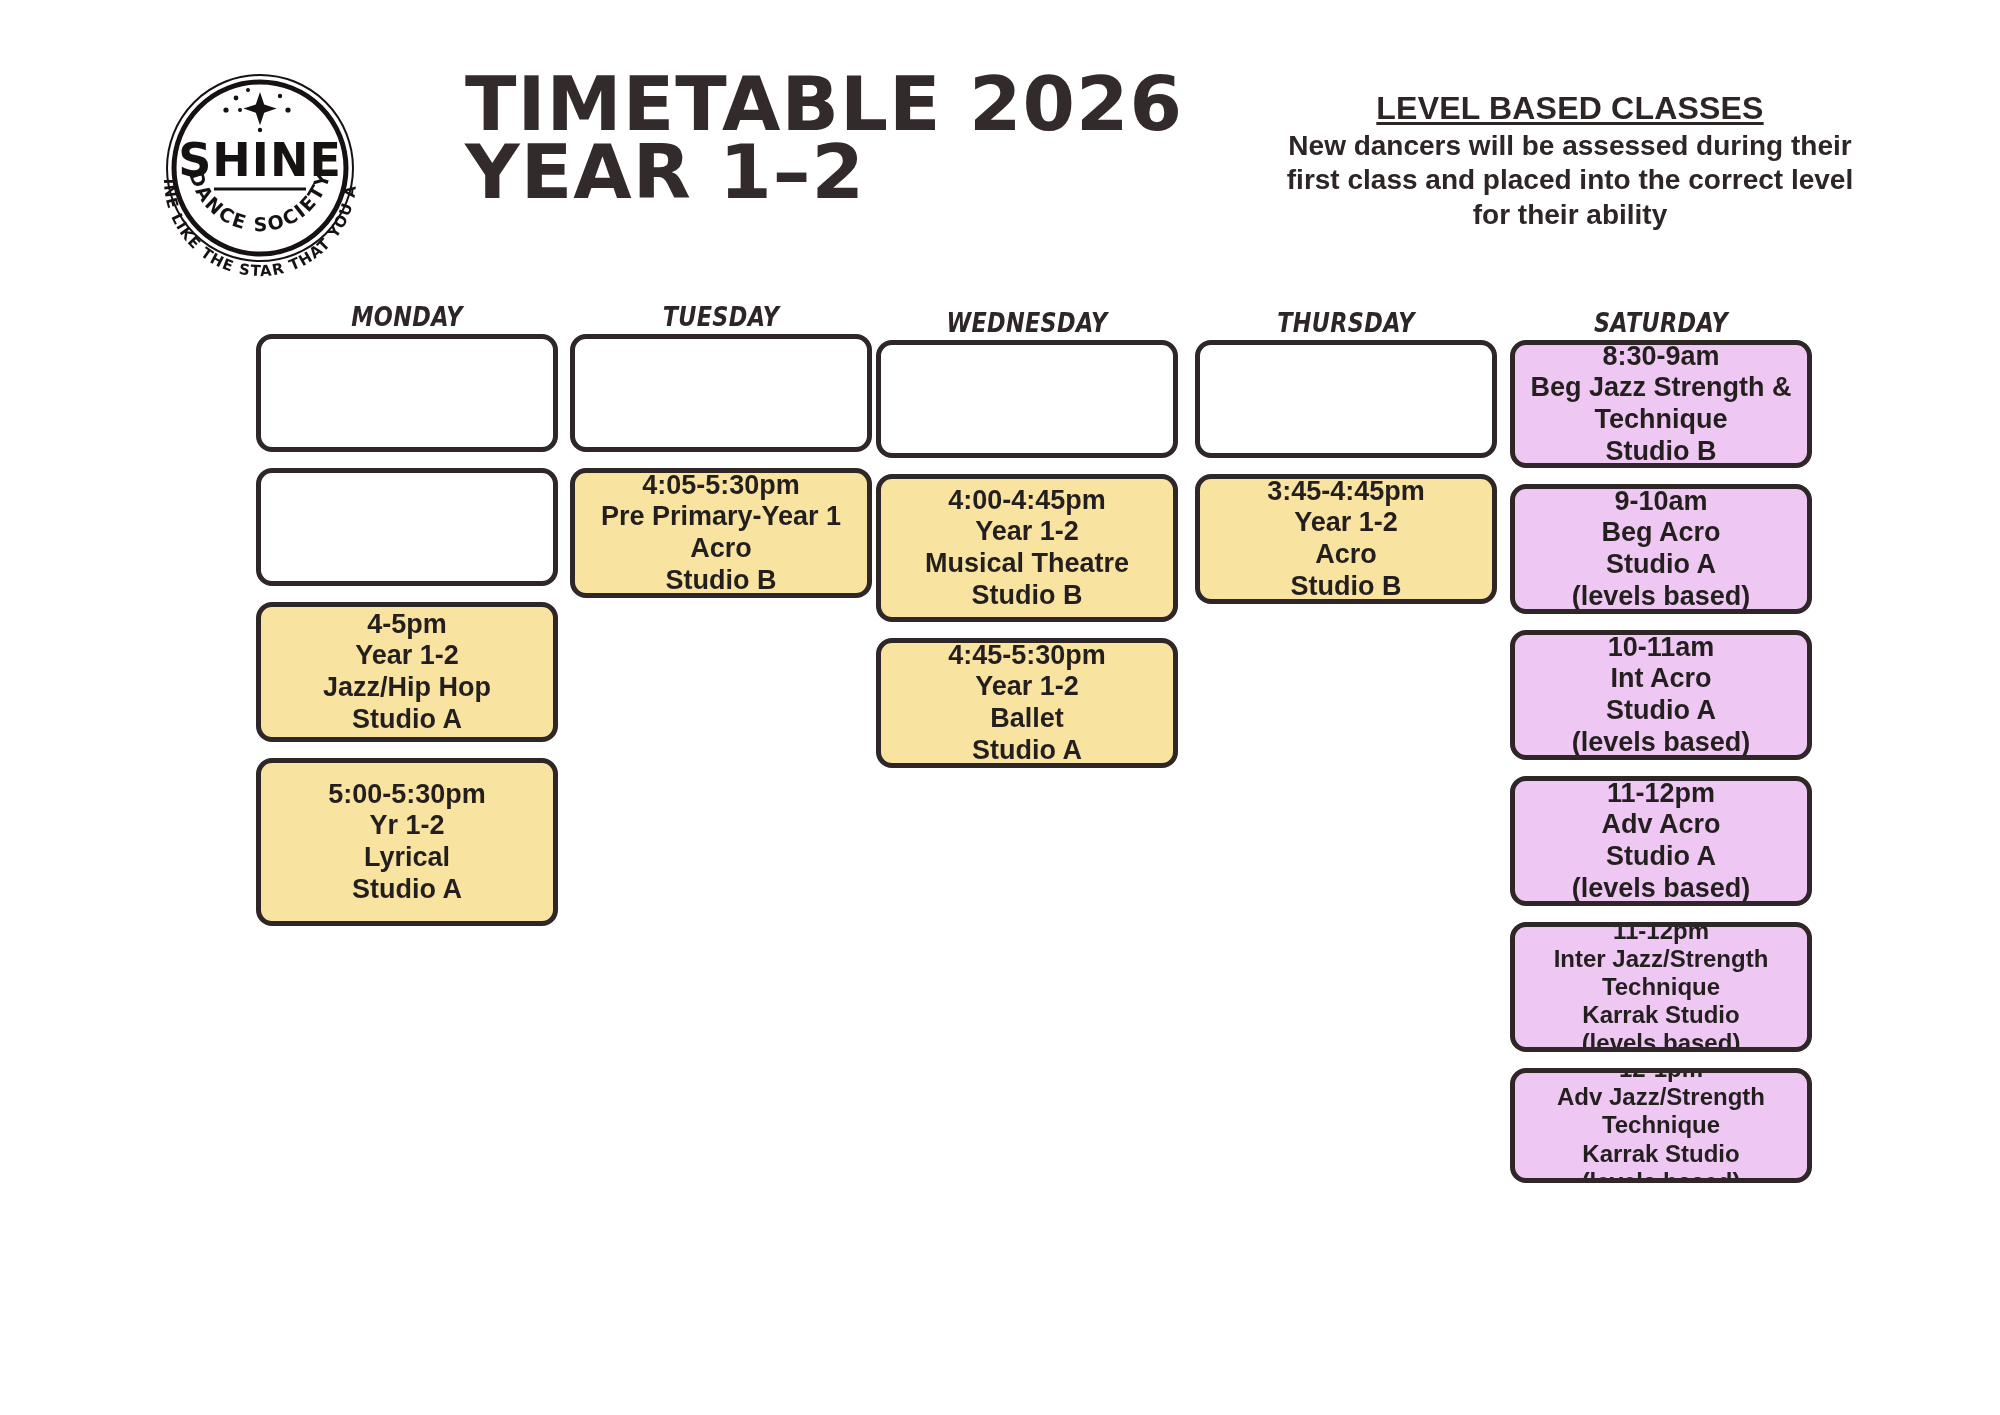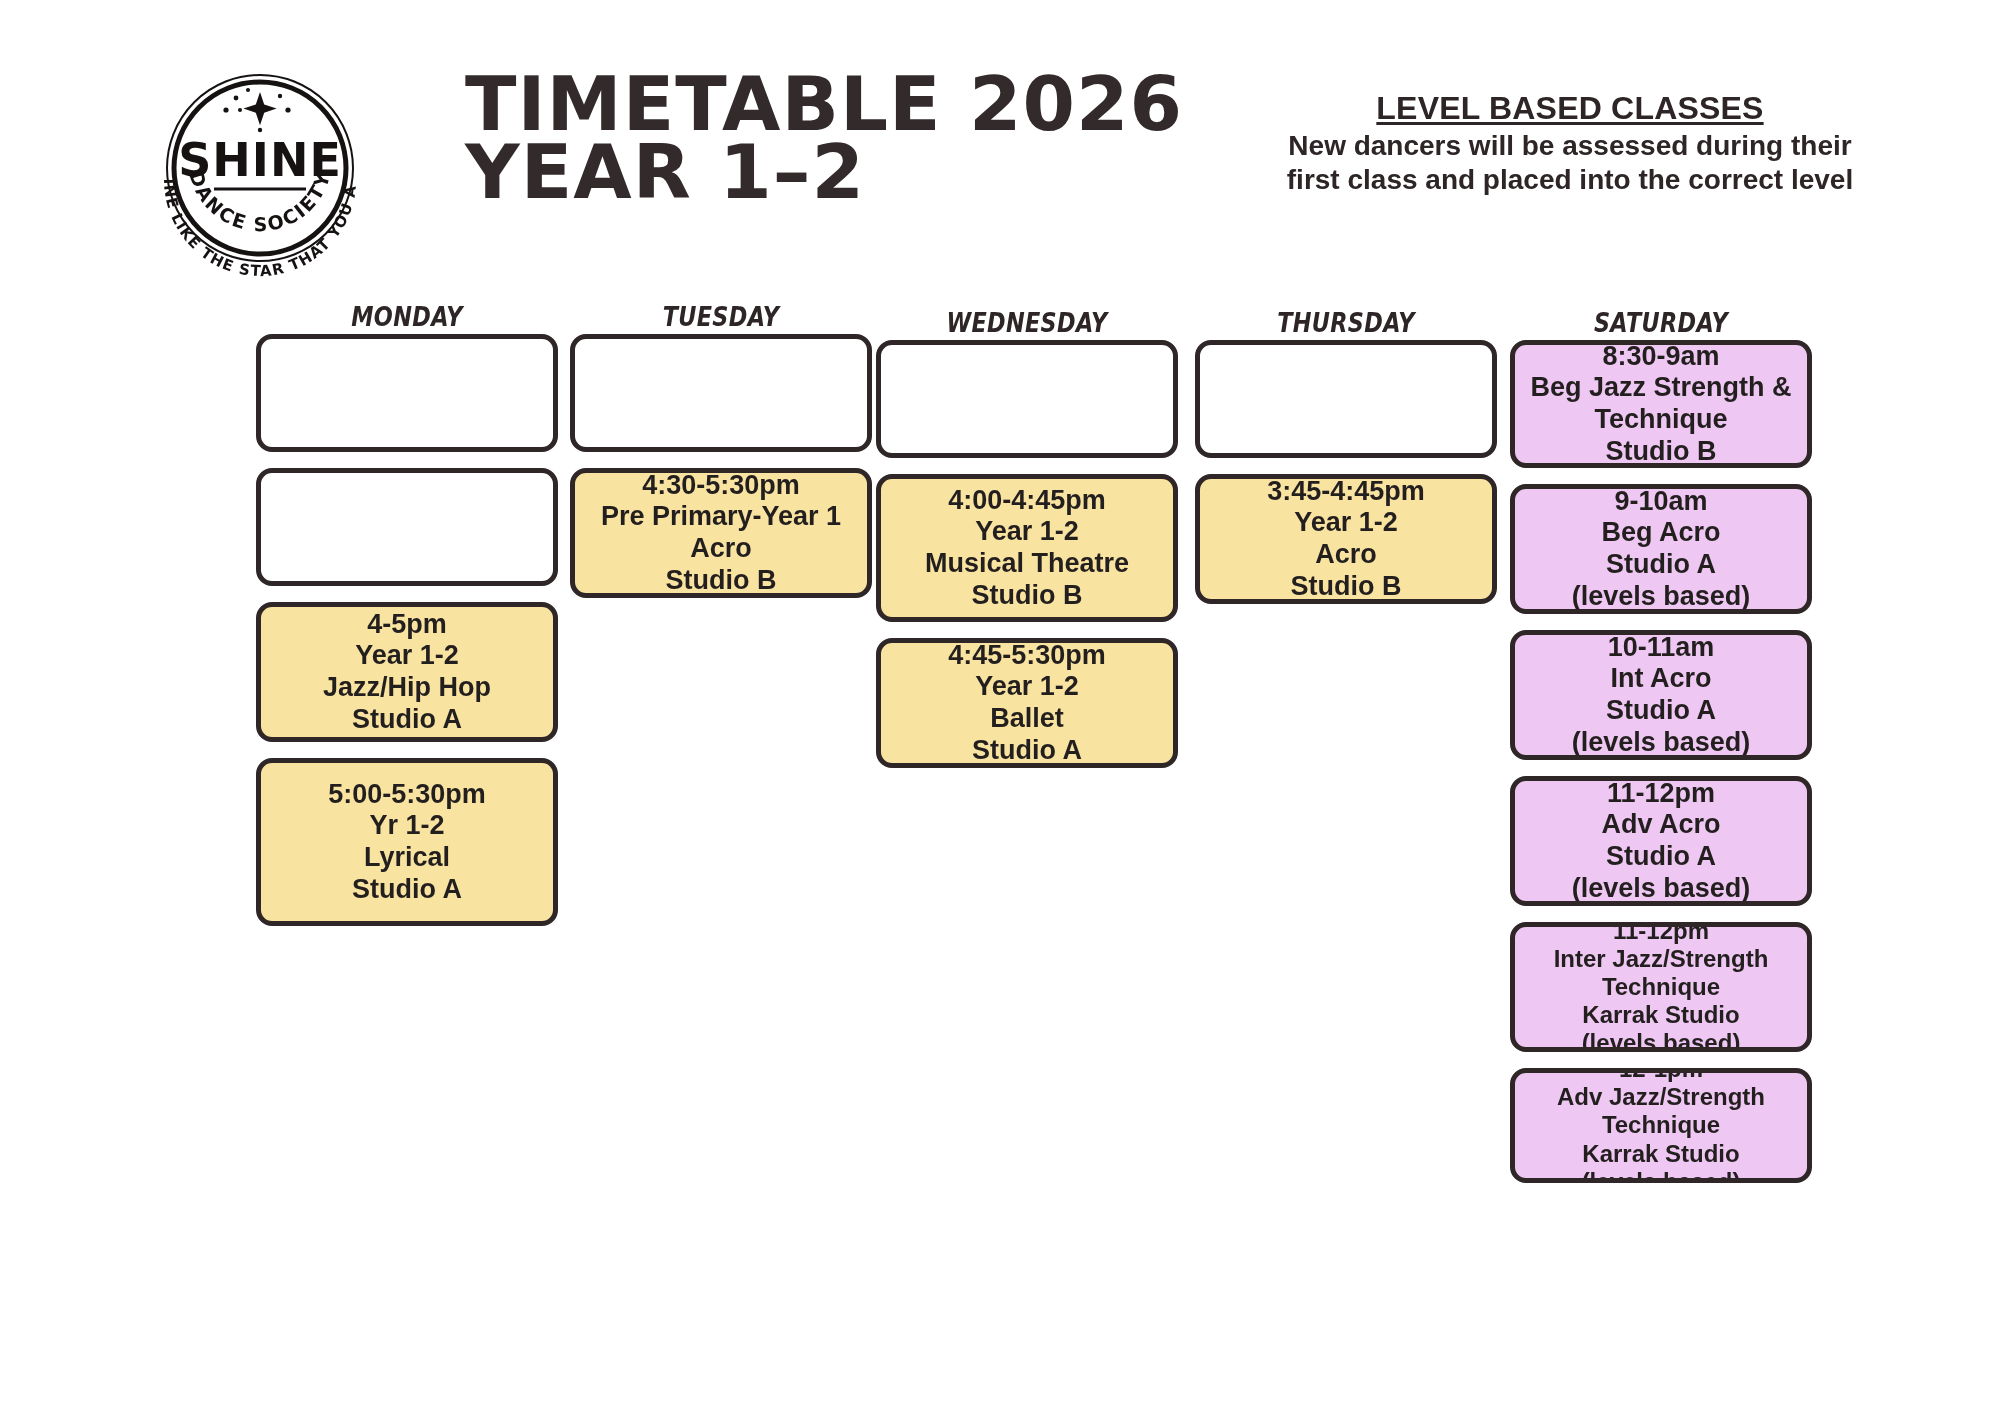--- a/index.html
+++ b/index.html
@@ -170,20 +170,21 @@
 
   <div class="title-block">
     <div class="title-line">TIMETABLE 2026</div>
     <div class="title-line">YEAR 1–2</div>
   </div>
 
   <div class="notice">
     <div class="notice-title">LEVEL BASED CLASSES</div>
     <div class="notice-body">New dancers will be assessed during their</div>
     <div class="notice-body">first class and placed into the correct level</div>
+    <div class="notice-body">for their ability</div>
   </div>
 
 </div>
 
 <div class="grid">
     <div class="col col-0">
       <div class="day-head">MONDAY</div>
       <div class="cells">
         <div class="cell empty" style="height: 118px;"></div>
         <div class="cell empty" style="height: 118px;"></div>
@@ -199,21 +200,21 @@
           <div class="ln">Lyrical</div>
           <div class="ln">Studio A</div>
         </div>
       </div>
     </div>
     <div class="col col-1">
       <div class="day-head">TUESDAY</div>
       <div class="cells">
         <div class="cell empty" style="height: 118px;"></div>
         <div class="cell yellow" style="height: 130px;">
-          <div class="ln">4:30-5:30pm</div>
+          <div class="ln">4:05-5:30pm</div>
           <div class="ln">Pre Primary-Year 1</div>
           <div class="ln">Acro</div>
           <div class="ln">Studio B</div>
         </div>
       </div>
     </div>
     <div class="col col-2">
       <div class="day-head lower">WEDNESDAY</div>
       <div class="cells">
         <div class="cell empty" style="height: 118px;"></div>

